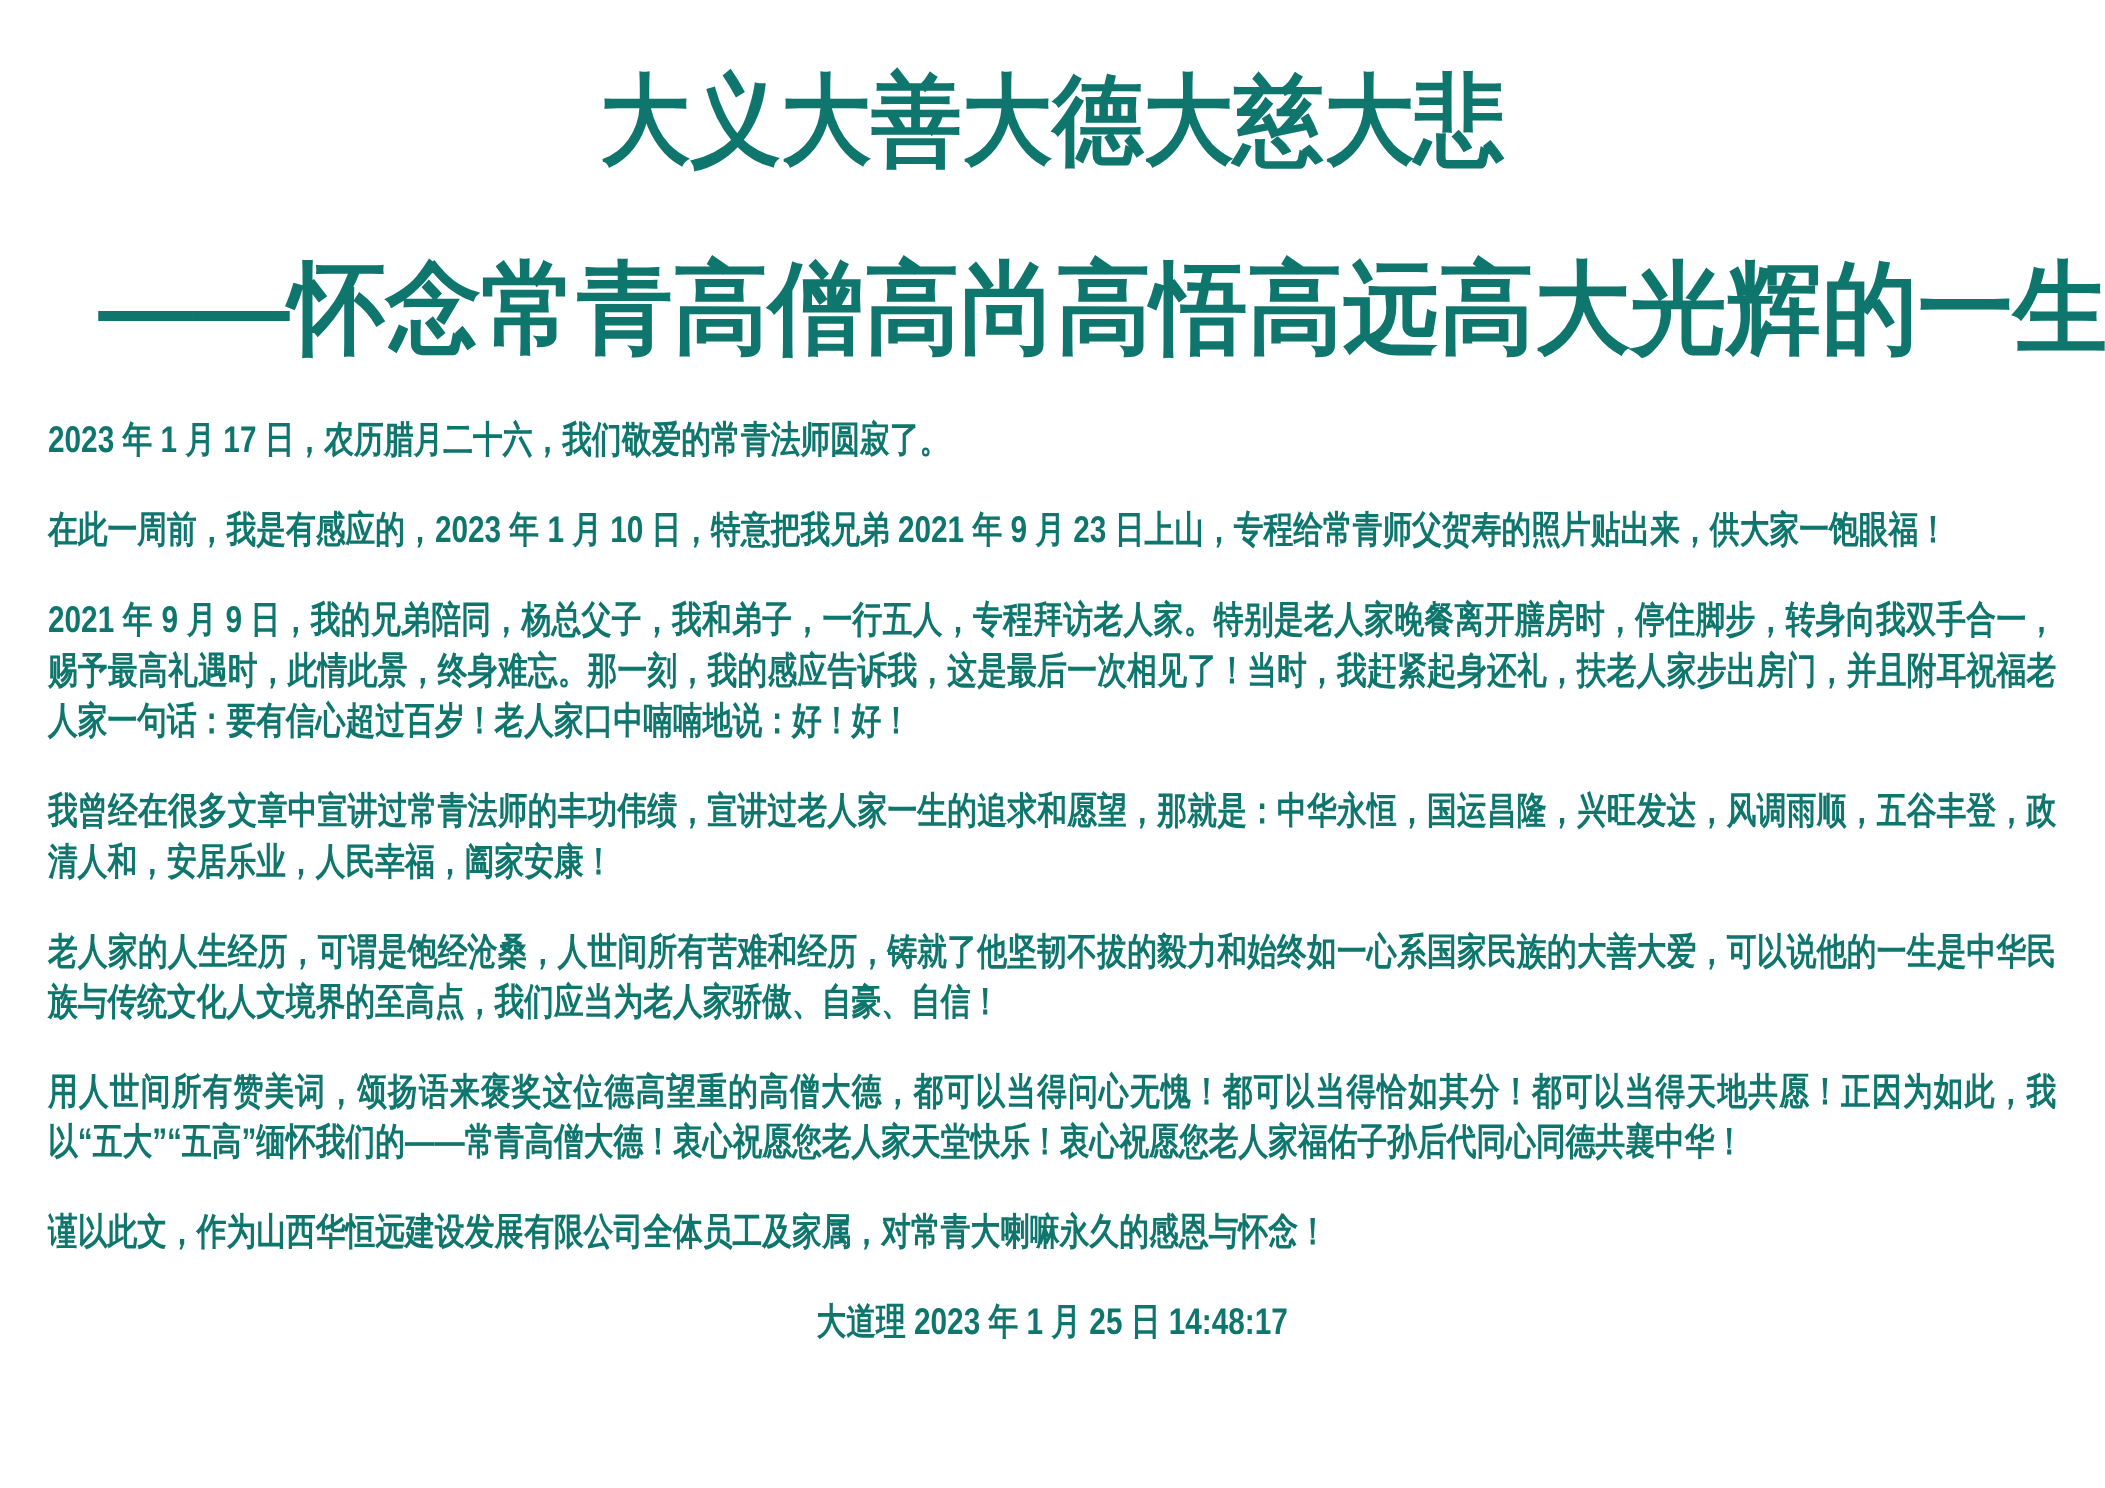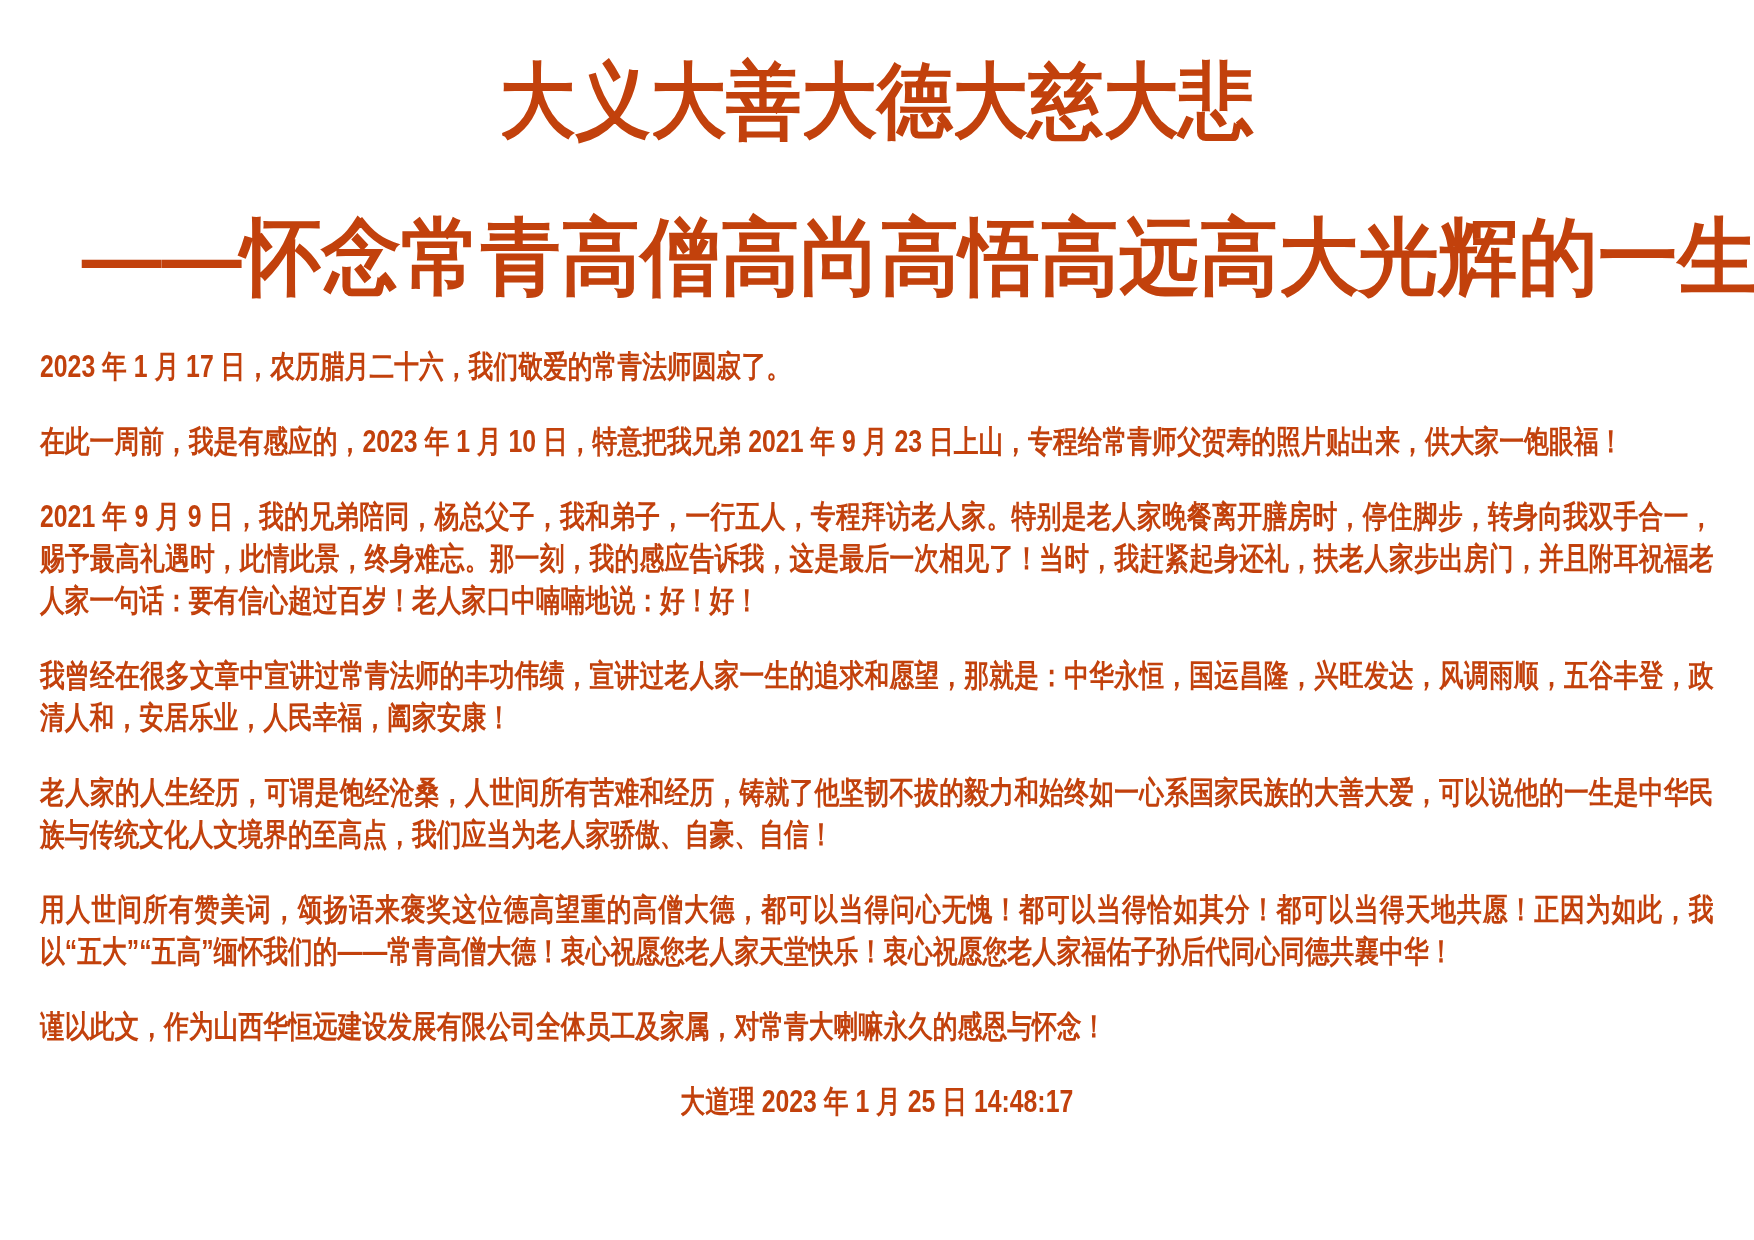--- a/index.html
+++ b/index.html
@@ -6,21 +6,21 @@
   .page {
     position: relative;
     width: 1754px;
     height: 1240px;
     background: #ffffff;
     overflow: hidden;
     box-sizing: border-box;
     padding: 0 40px;
     font-family: "Liberation Sans", sans-serif;
     font-weight: 700;
-    color: #c2410c;
+    color: #0f766e;
   }
   .doc-title {
     margin: 60px 0 0 0;
     font-size: 82px;
     line-height: 1;
     text-align: center;
     white-space: nowrap;
     transform: scaleX(0.92);
     transform-origin: 50% 50%;
     letter-spacing: 0;

